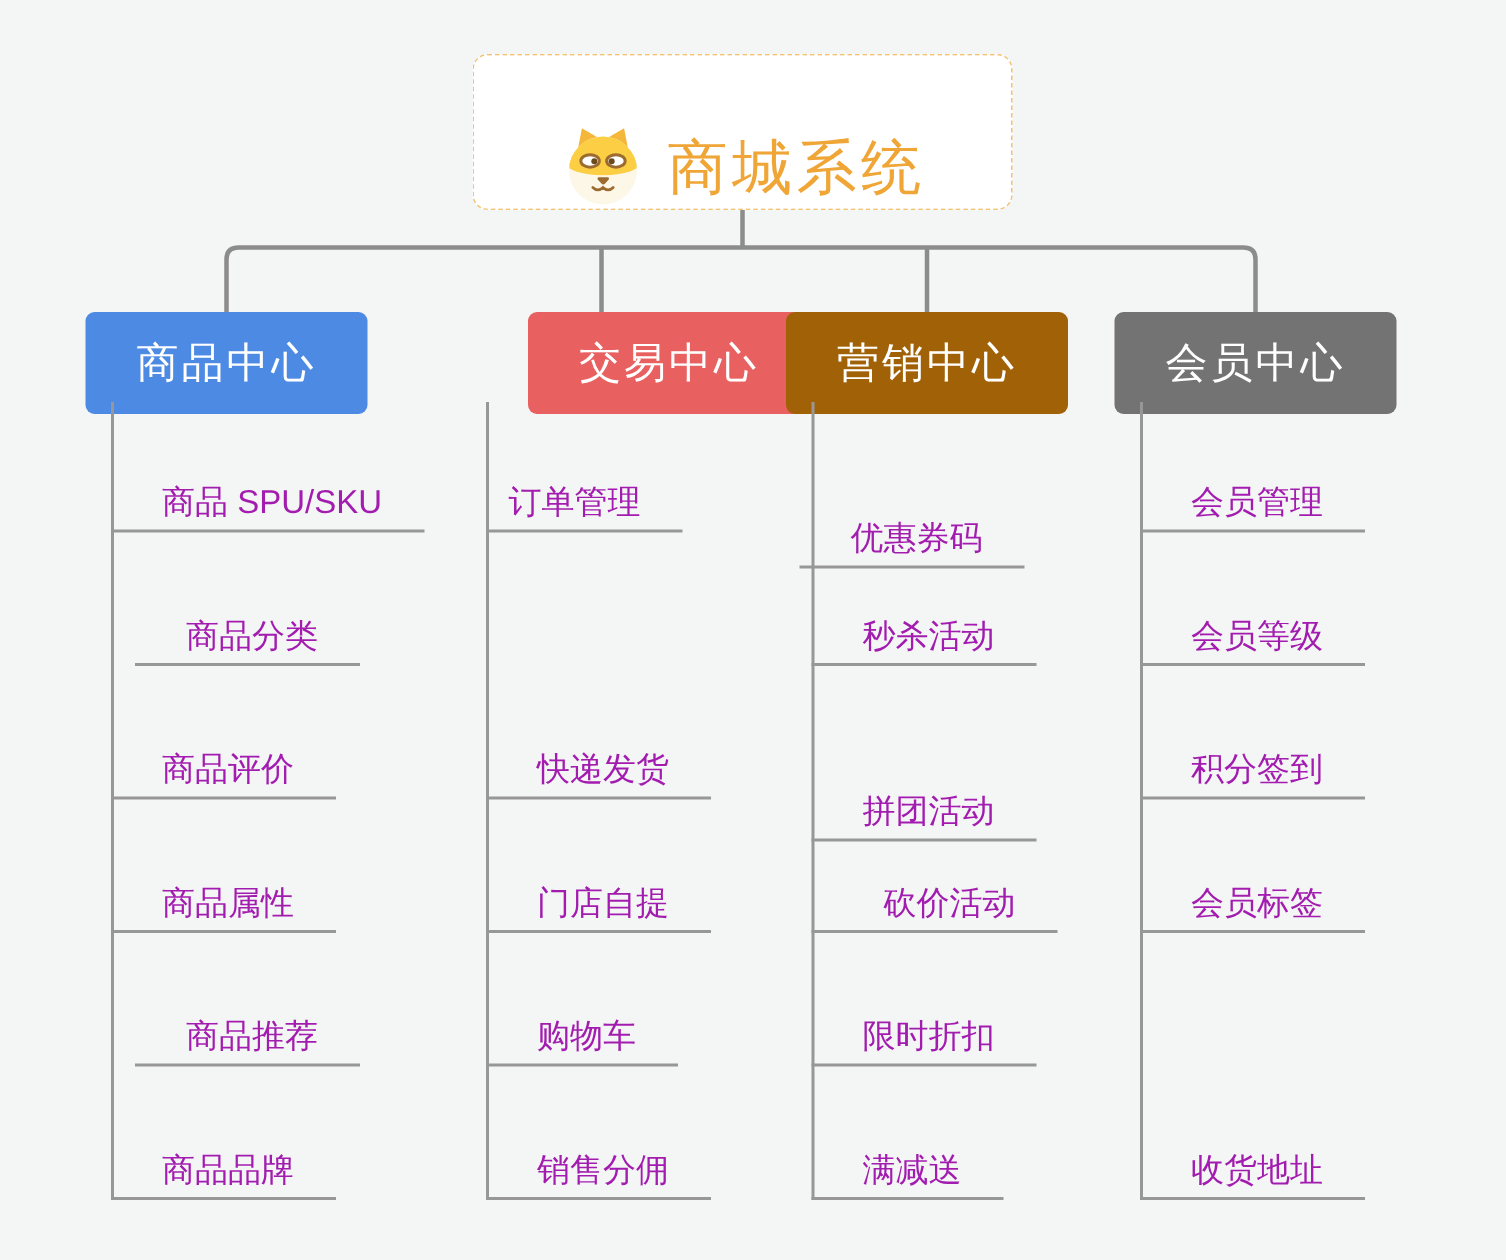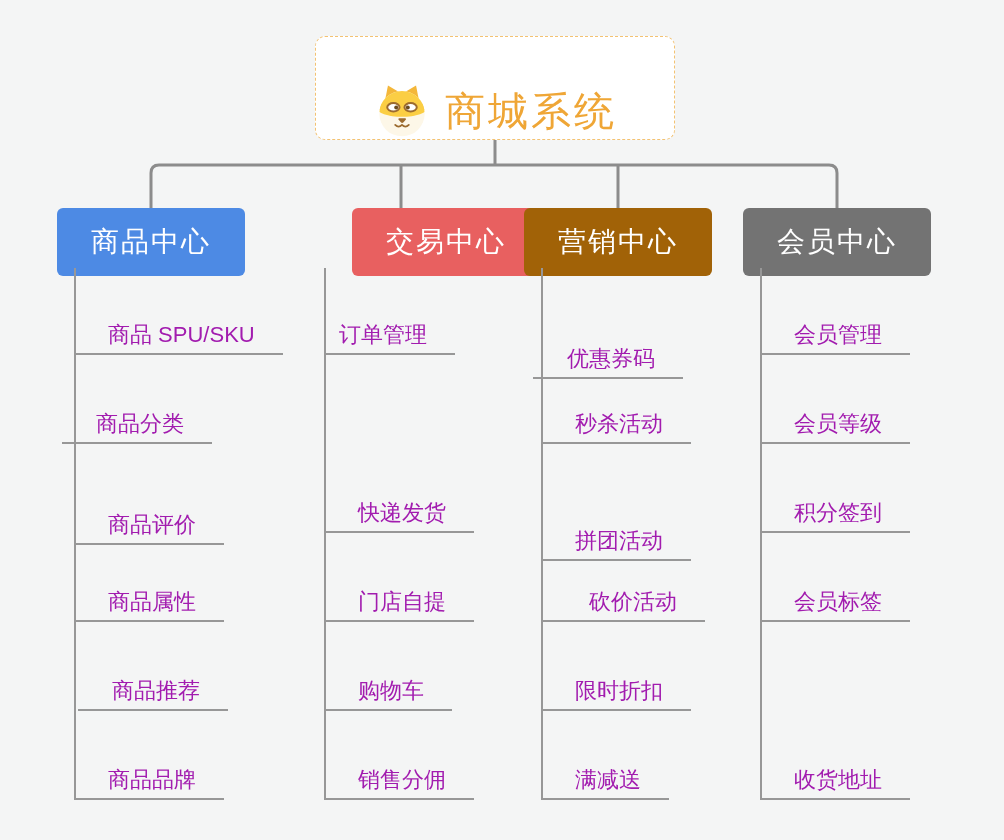--- a/index.html
+++ b/index.html
@@ -88,24 +88,24 @@
       </svg>
     </span>
     <span class="root-label">商城系统</span>
   </div>
 
   <div id="branches">
       <div class="branch-column" style="left: 57px; top: 208px;">
         <div class="branch-header" style="background: rgb(77, 138, 228);">商品中心</div>
         <div class="branch-spine" style="left: 17px; top: 60px; height: 532px;"></div>
         <div class="leaf" style="left: 17px; top: 114px;">商品 SPU/SKU</div>
-        <div class="leaf" style="left: 5px; top: 203px;">商品分类</div>
-        <div class="leaf" style="left: 17px; top: 292px; margin-top: 12px;">商品评价</div>
+        <div class="leaf" style="left: 33px; top: 203px;">商品分类</div>
+        <div class="leaf" style="left: 17px; top: 292px;">商品评价</div>
         <div class="leaf" style="left: 17px; top: 381px;">商品属性</div>
-        <div class="leaf" style="left: 21px; top: 470px;">商品推荐</div>
+        <div class="leaf" style="left: 33px; top: 470px;">商品推荐</div>
         <div class="leaf" style="left: 17px; top: 559px;">商品品牌</div>
       </div>
       <div class="branch-column" style="left: 307px; top: 208px;">
         <div class="branch-header" style="background: rgb(232, 96, 96); margin-left: 45px;">交易中心</div>
         <div class="branch-spine" style="left: 17px; top: 60px; height: 532px;"></div>
         <div class="leaf" style="left: 17px; top: 114px; padding-left: 15px;">订单管理</div>
         <div class="leaf" style="left: 17px; top: 292px;">快递发货</div>
         <div class="leaf" style="left: 17px; top: 381px;">门店自提</div>
         <div class="leaf" style="left: 17px; top: 470px;">购物车</div>
         <div class="leaf" style="left: 17px; top: 559px;">销售分佣</div>

